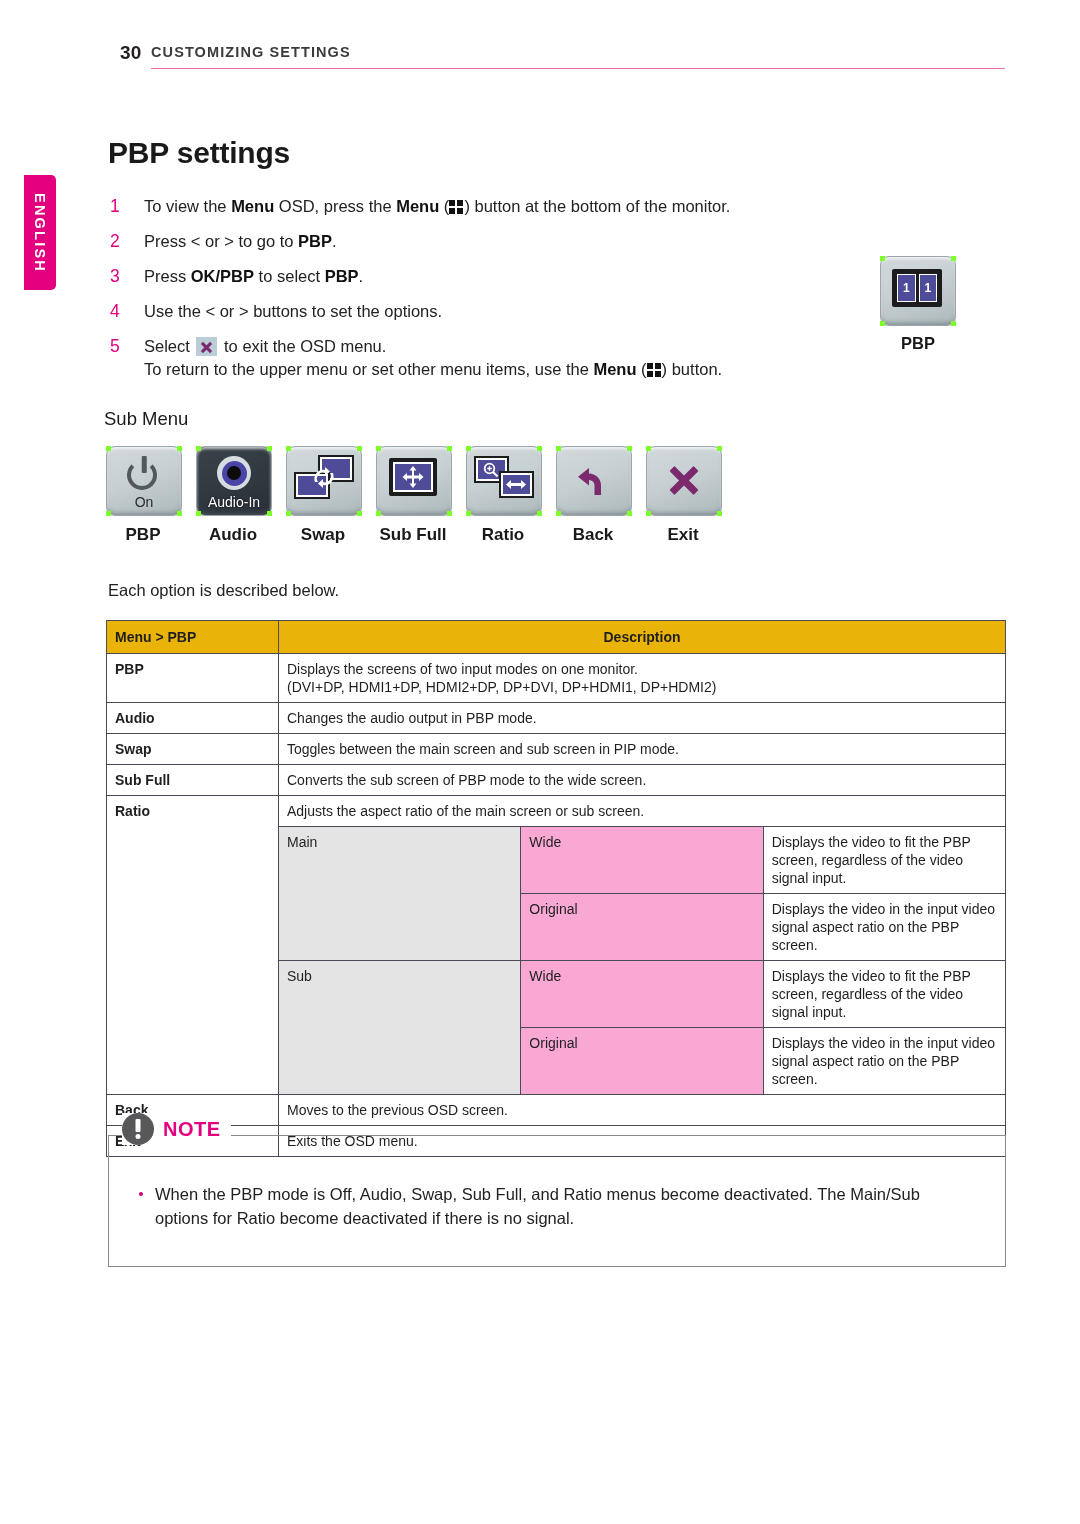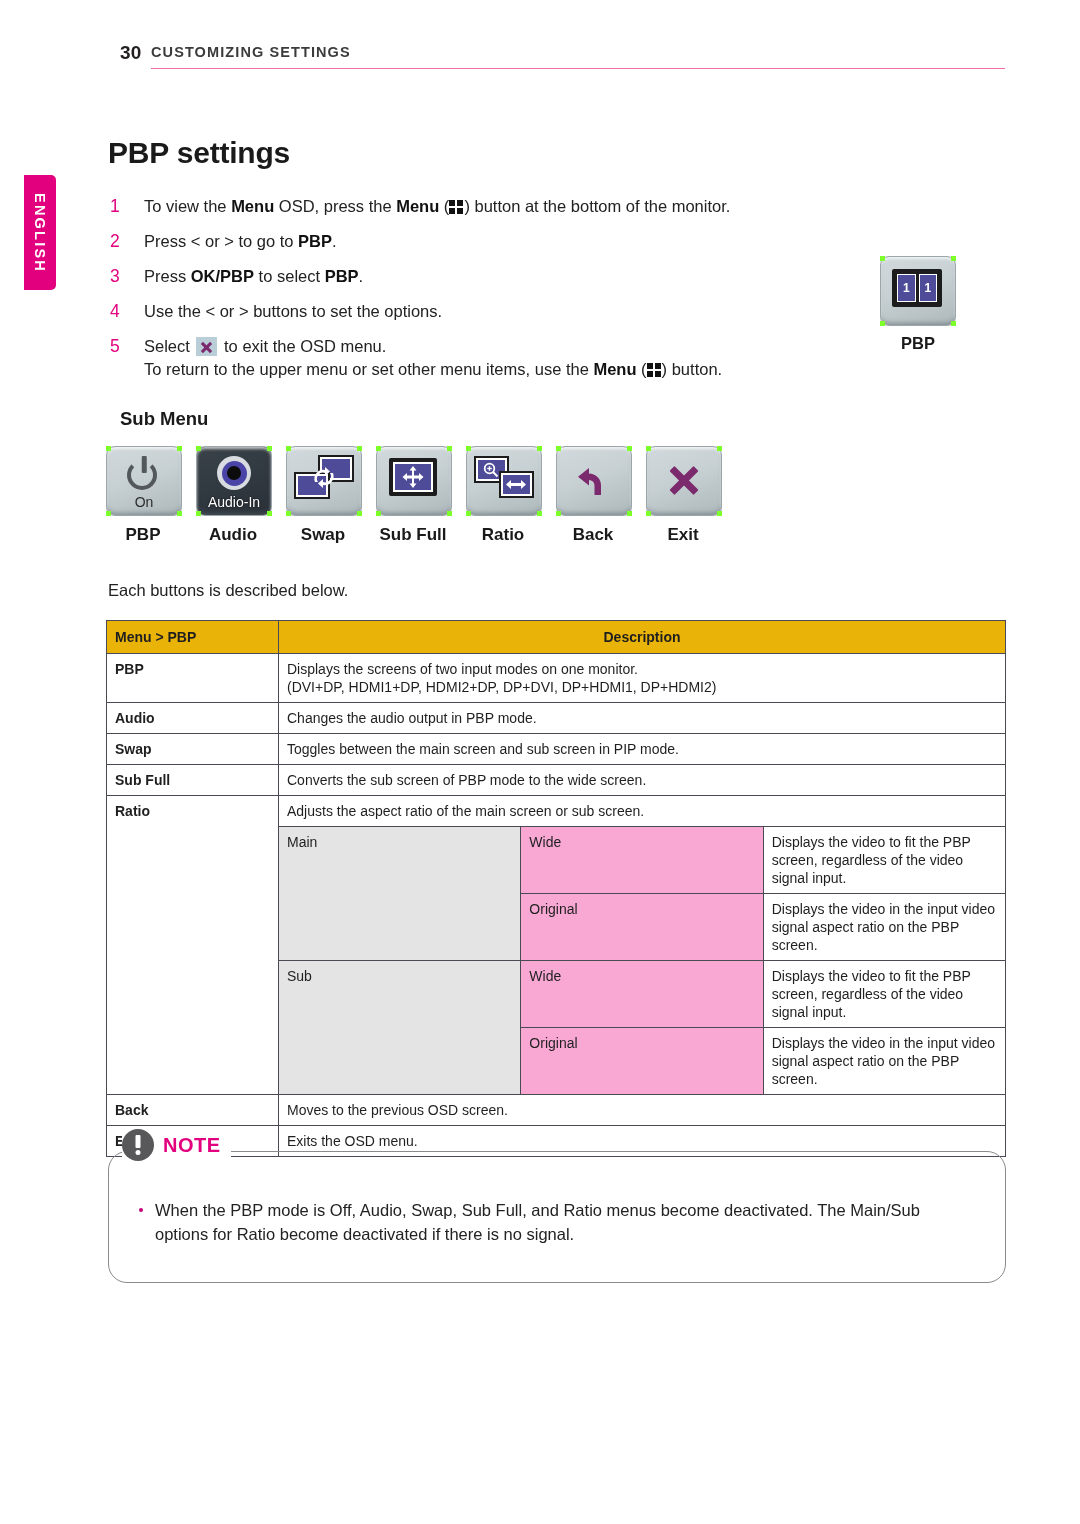--- a/index.html
+++ b/index.html
@@ -211,24 +211,24 @@
   .pbp-illus-label {
     margin-top: 8px;
     font-size: 16.5px;
     font-weight: bold;
     color: #1a1a1a;
   }
 
   
   .submenu-title {
     position: absolute;
-    left: 120px;
+    left: 104px;
     top: 408px;
     font-size: 18.5px;
-    font-weight: bold;
+    font-weight: normal;
     color: #1a1a1a;
   }
   .submenu-row {
     position: absolute;
     left: 106px;
     top: 446px;
     display: flex;
     gap: 16px;
   }
   .submenu-item {
@@ -417,21 +417,20 @@
   .desc-table td.namecell { font-weight: bold; }
   .sub-name { width: 80px; background: #e4e4e4; font-weight: bold; }
   .sub-opt  { width: 115px; background: #f9a8d4; }
 
   
   .note-wrap {
     position: absolute;
     left: 108px;
     top: 1135px;
     width: 898px;
-    margin-top: 16px;
   }
   .note-badge {
     position: absolute;
     left: 14px;
     top: -22px;
     display: flex;
     align-items: center;
     gap: 9px;
     background: #ffffff;
     padding: 0 10px 0 0;
@@ -460,21 +459,21 @@
     border-radius: 50%;
   }
   .note-title {
     font-size: 20px;
     font-weight: bold;
     color: #e2007f;
     letter-spacing: 0.5px;
   }
   .note-box {
     border: 1.4px solid #8a8a8a;
-    border-radius: 19px;
+    border-radius: 0;
     padding: 46px 28px 36px 28px;
     box-sizing: border-box;
     min-height: 125px;
     position: relative;
   }
   .note-list { margin: 0; padding: 0; list-style: none; }
   .note-list li {
     position: relative;
     padding-left: 18px;
     font-size: 16.5px;
@@ -625,21 +624,21 @@
     <div class="osd-key corners">
       <span class="c-bl"></span>
         <span class="c-br"></span>
       <div class="glyph-exit"></div>
     </div>
     <div class="submenu-label">Exit</div>
   </div>
 
 </div>
 
-<div class="each-option">Each buttons is described below.</div>
+<div class="each-option">Each option is described below.</div>
 
 <table class="desc-table">
   <tbody id="table-host">
       <tr class="hdr">
         <td class="col-name">Menu &gt; PBP</td>
         <td class="center" colspan="3">Description</td>
       </tr>
       <tr>
         <td class="col-name namecell">PBP</td>
         <td colspan="3">Displays the screens of two input modes on one monitor.<br>(DVI+DP, HDMI1+DP, HDMI2+DP, DP+DVI, DP+HDMI1, DP+HDMI2)</td>

